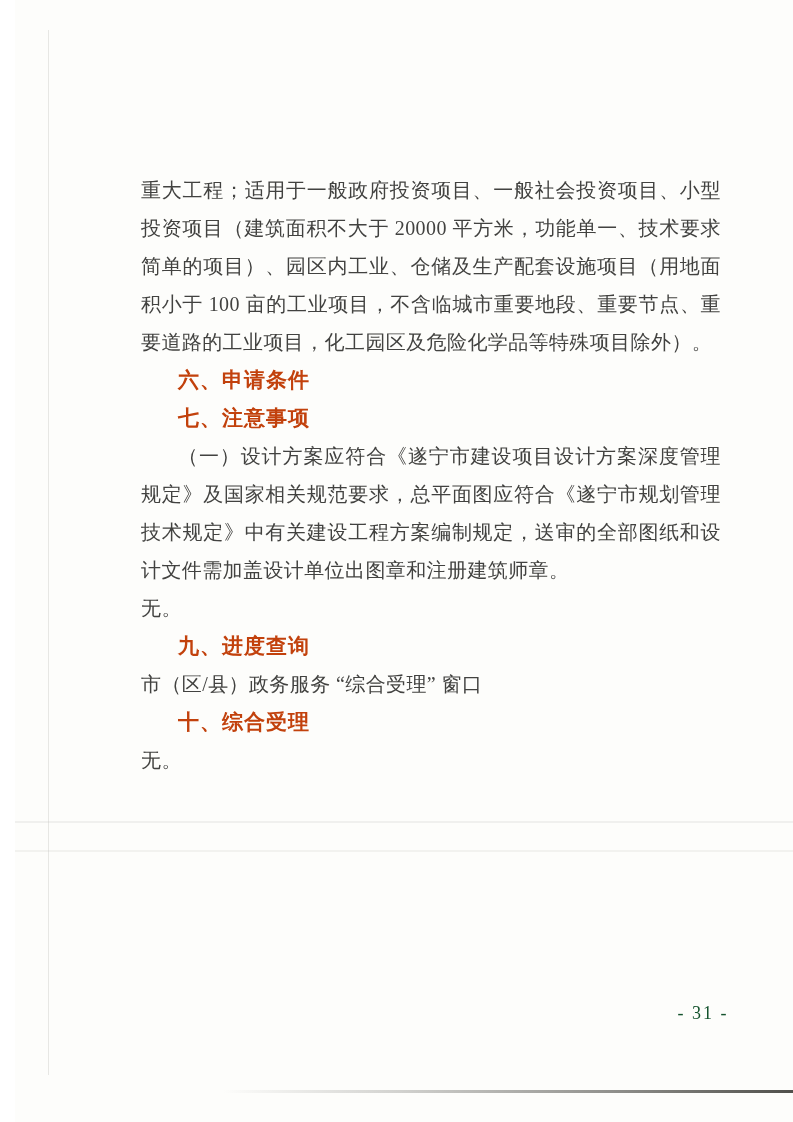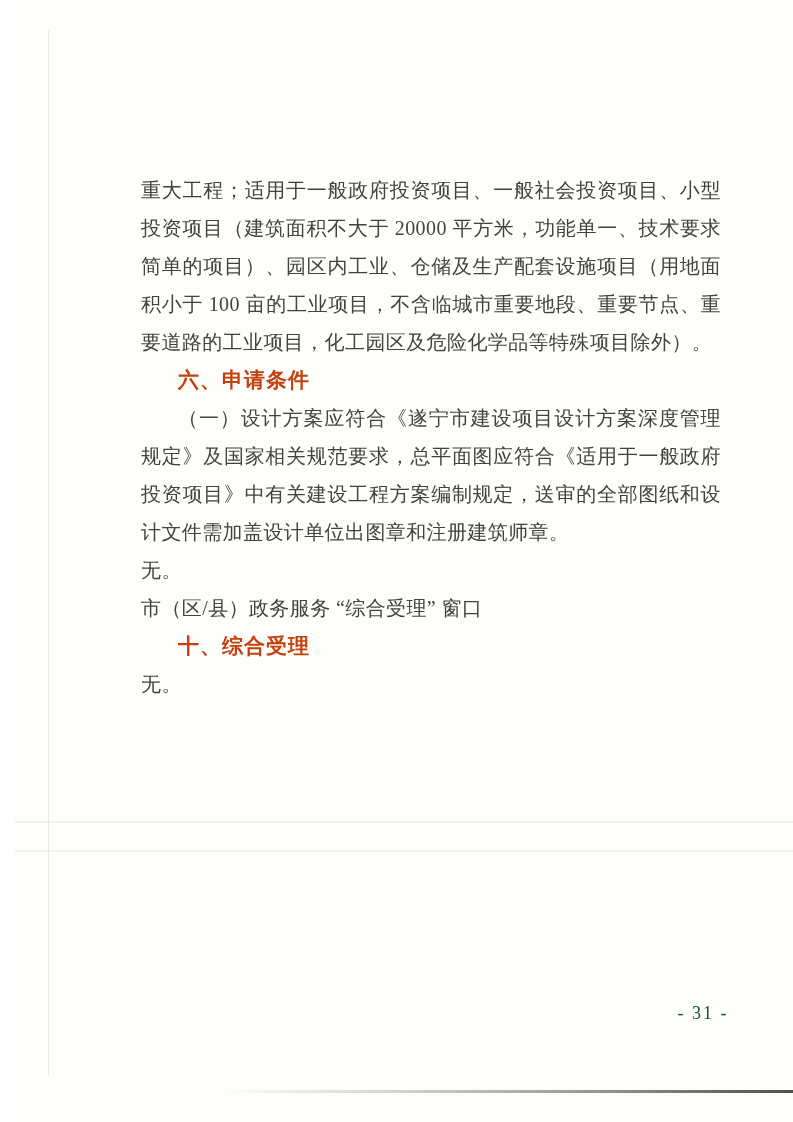--- a/index.html
+++ b/index.html
@@ -99,22 +99,24 @@
 
 <div class="page">
 
   <div class="scan-vline"></div>
   <div class="scan-hband-1"></div>
   <div class="scan-hband-2"></div>
 
   <div class="content">
     <p class="body">重大工程；适用于一般政府投资项目、一般社会投资项目、小型投资项目（建筑面积不大于 20000 平方米，功能单一、技术要求简单的项目）、园区内工业、仓储及生产配套设施项目（用地面积小于 100 亩的工业项目，不含临城市重要地段、重要节点、重要道路的工业项目，化工园区及危险化学品等特殊项目除外）。</p>
     <h3 class="heading">六、申请条件</h3>
-    <p class="body indent">（一）设计方案应符合《遂宁市建设项目设计方案深度管理规定》及国家相关规范要求，总平面图应符合《适用于一般政府投资项目》中有关建设工程方案编制规定，送审的全部图纸和设计文件需加盖设计单位出图章和注册建筑师章。</p>
+    <h3 class="heading">七、注意事项</h3>
+    <p class="body indent">（一）设计方案应符合《遂宁市建设项目设计方案深度管理规定》及国家相关规范要求，总平面图应符合《遂宁市规划管理技术规定》中有关建设工程方案编制规定，送审的全部图纸和设计文件需加盖设计单位出图章和注册建筑师章。</p>
     <p class="body">无。</p>
+    <h3 class="heading">九、进度查询</h3>
     <p class="body">市（区/县）政务服务 “综合受理” 窗口</p>
     <h3 class="heading">十、综合受理</h3>
     <p class="body">无。</p>
   </div>
 
   <div class="page-number">- 31 -</div>
 
   <div class="scan-edge-bottom"></div>
 
 </div>

